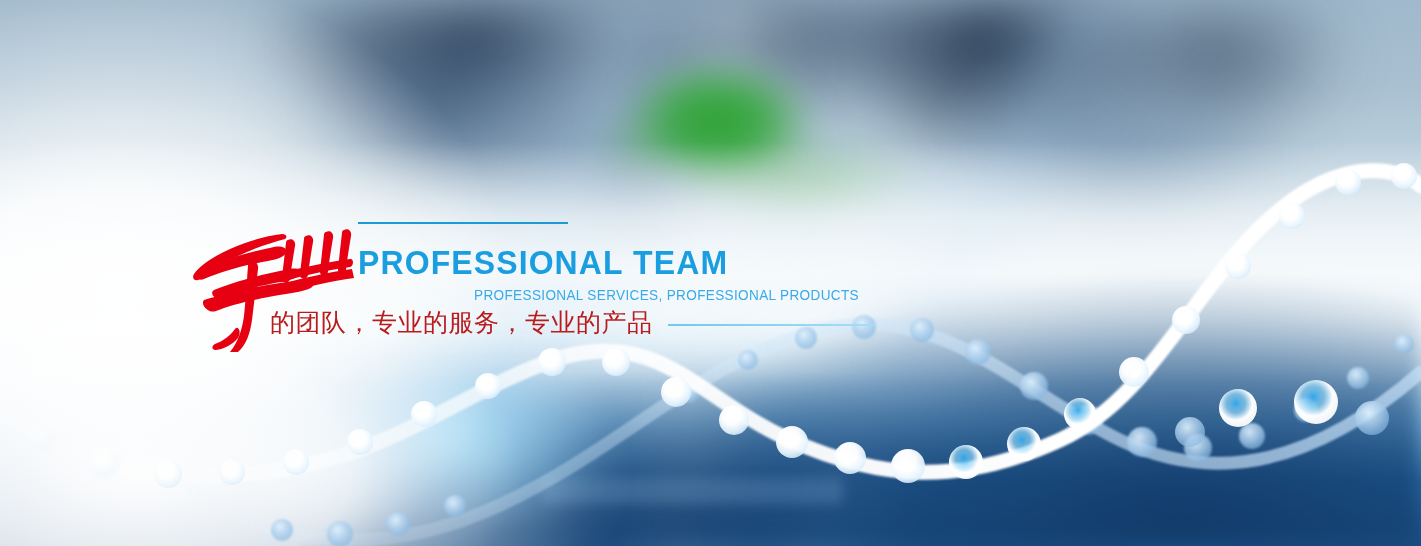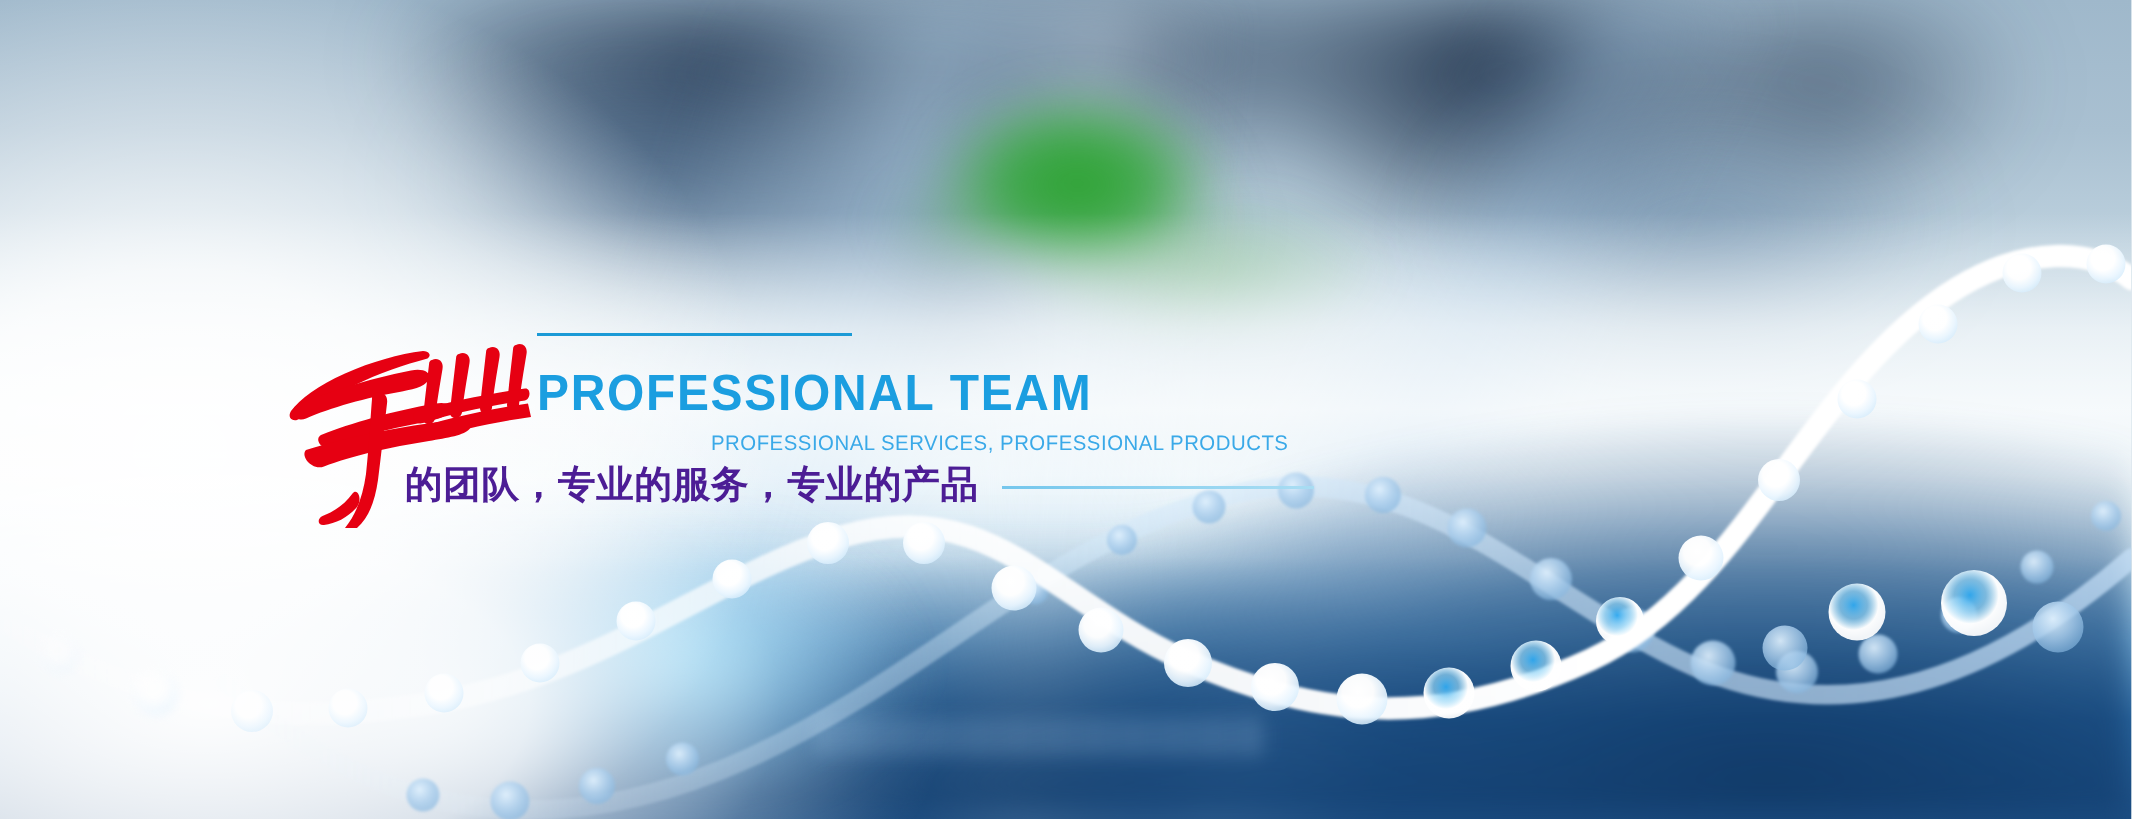--- a/index.html
+++ b/index.html
@@ -207,24 +207,24 @@
     white-space: nowrap;
     transform: scaleX(0.97);
     transform-origin: left center;
   }
 
   .cn-line {
     position: absolute;
     left: 270px;
     top: 306px;
     font-size: 25px;
-    font-weight: bold;
+    font-weight: normal;
     letter-spacing: 0.5px;
     line-height: 34px;
-    color: #4c1d95;
+    color: #b91c1c;
     white-space: nowrap;
     font-family: "DejaVu Sans", "Liberation Sans", sans-serif;
   }
 
   .rule-bottom {
     position: absolute;
     left: 668px;
     top: 324px;
     width: 208px;
     height: 2px;

